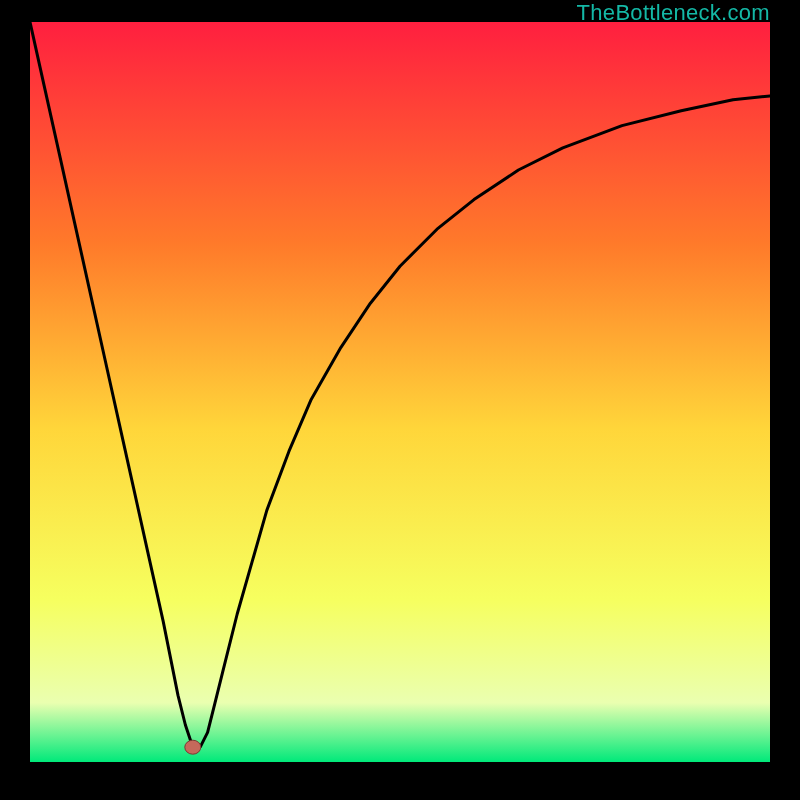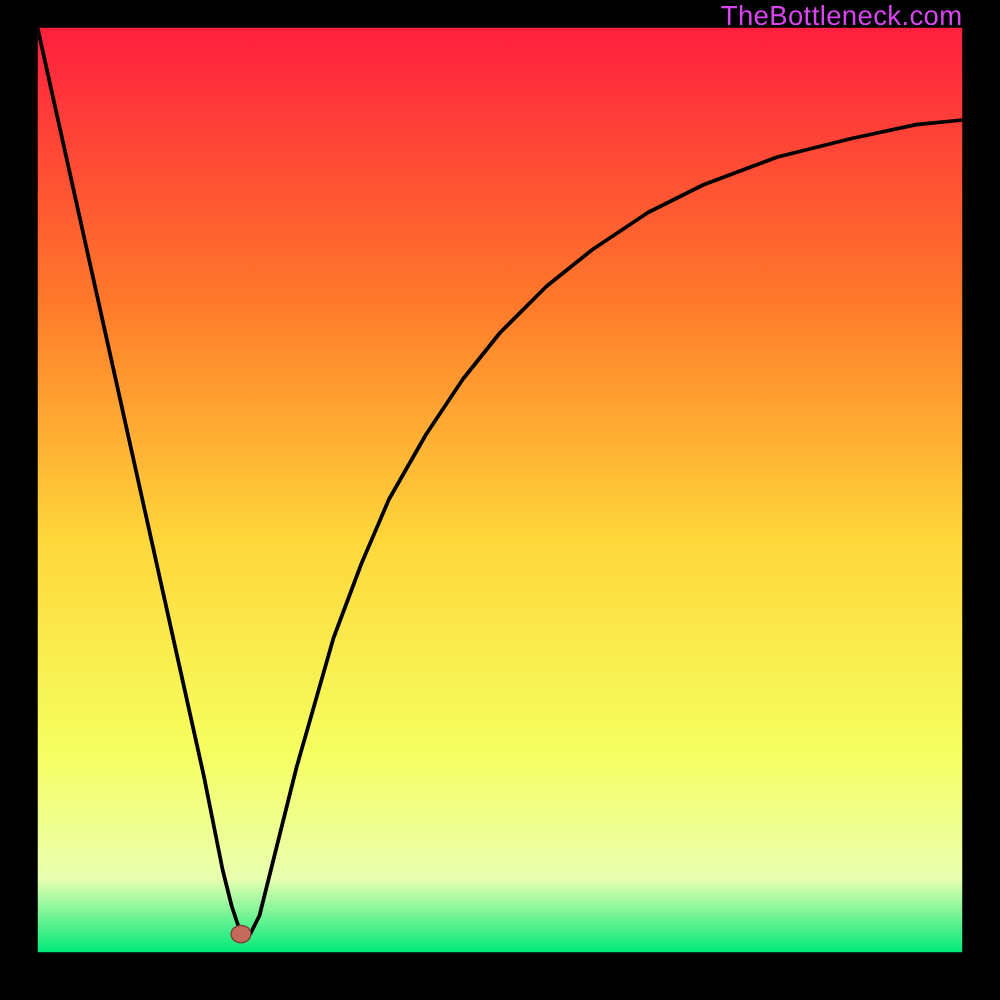--- a/index.html
+++ b/index.html
@@ -22,21 +22,21 @@
     position: absolute;
     left: 30px;
     top: 22px;
     width: 740px;
     height: 740px;
   }
   .watermark {
     position: absolute;
     top: 0px;
     right: 30px;
-    color: #d946ef;
+    color: #14b8a6;
     font-size: 22px;
     font-weight: 500;
     letter-spacing: 0.3px;
   }
   svg { display: block; }
 </style>
 </head>
 <body>
 <div class="frame">
 

